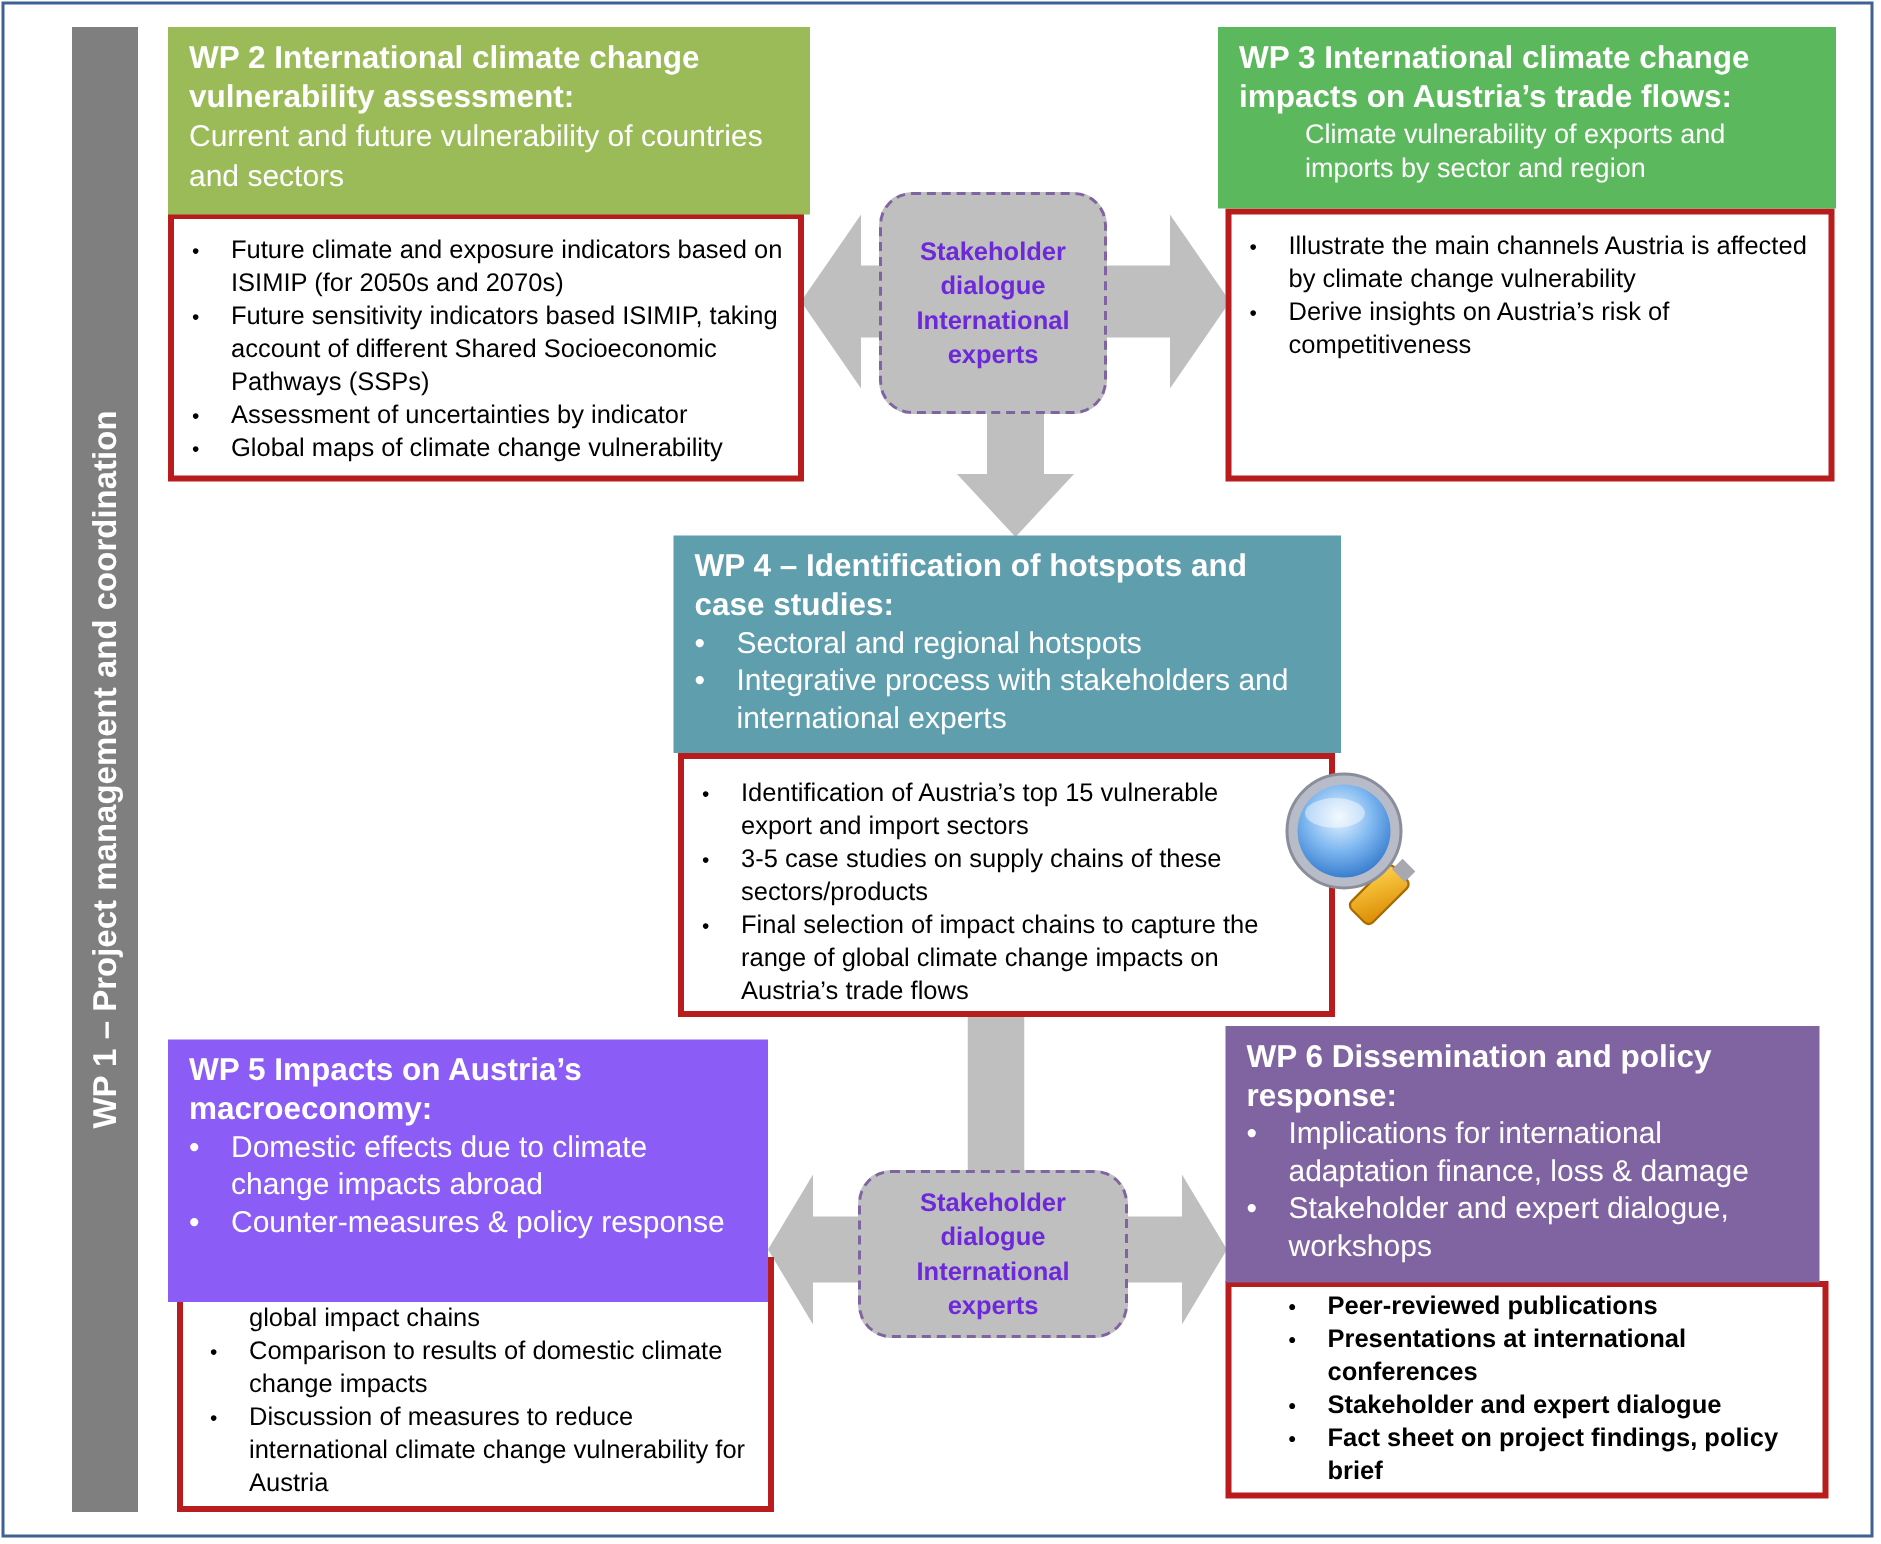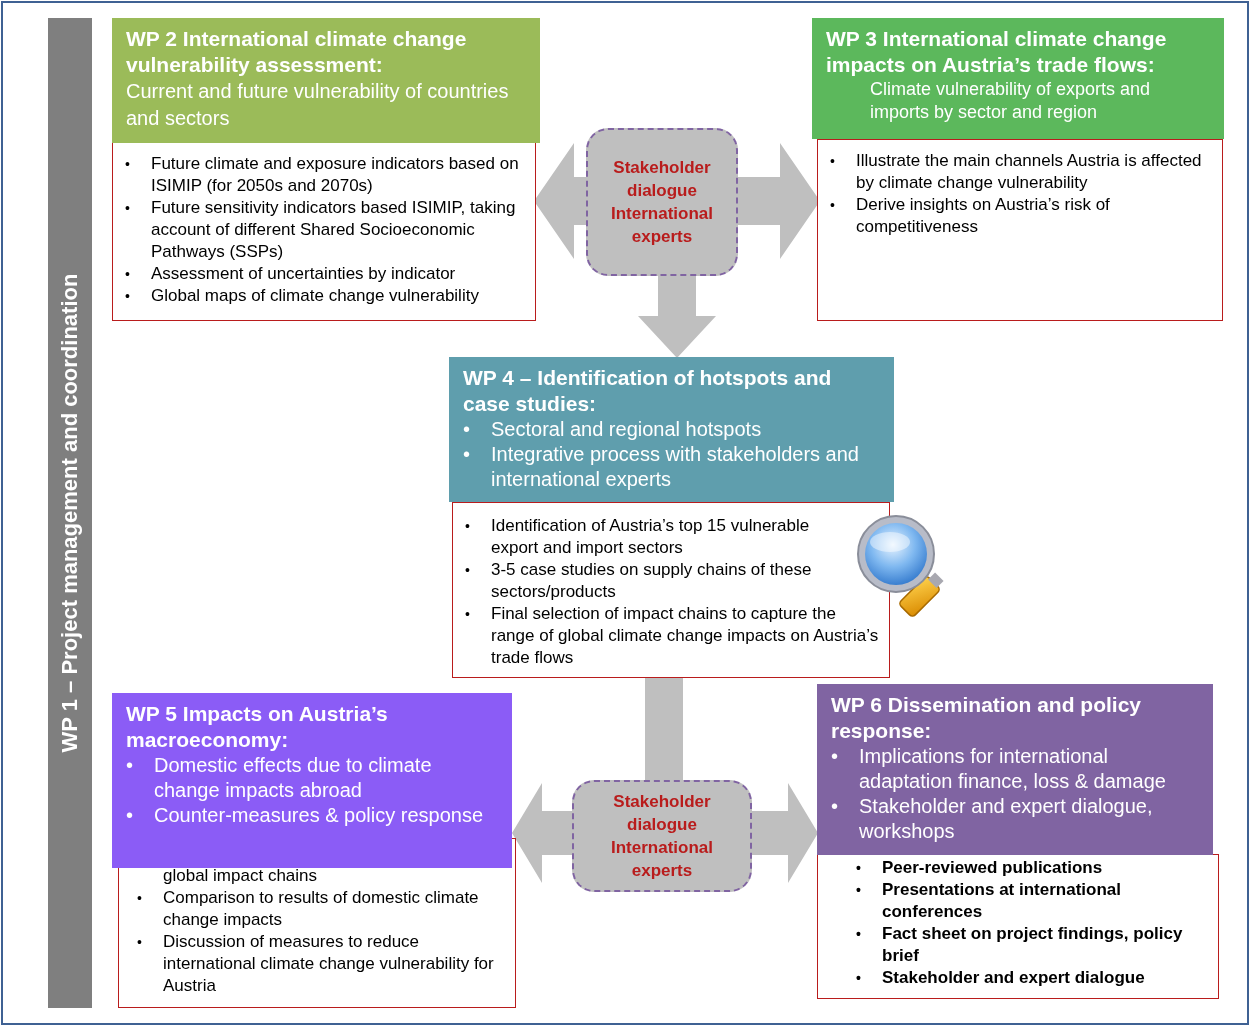--- a/index.html
+++ b/index.html
@@ -26,33 +26,33 @@
     padding: 8px 14px 6px 14px; font-size: 20px; line-height: 25px;
   }
   .head .title { font-weight: bold; font-size: 21px; line-height: 26px; }
   .head ul, .body ul { margin: 0; padding: 0; list-style: none; }
   .head li, .body li { position: relative; }
   .head li { padding-left: 28px; }
   .head li::before, .body li::before {
     content: "\2022"; position: absolute; left: 0; top: 0;
   }
   .body {
-    position: absolute; background: #ffffff; border: 1px solid #b91c1c;
+    position: absolute; background: #ffffff; border: 4px solid #b91c1c;
     box-sizing: border-box; color: #000000;
     font-size: 17px; line-height: 22px; padding: 8px 10px 6px 10px;
   }
   .body li { padding-left: 28px; }
   .body li::before { left: 2px; font-size: 14px; }
 
   .arrow { position: absolute; }
   .stake {
     position: absolute; background: #bfbfbf; border: 2px dashed #8064a2;
     border-radius: 22px; box-sizing: border-box;
     display: flex; align-items: center; justify-content: center;
-    text-align: center; color: #b91c1c; font-weight: bold;
+    text-align: center; color: #6d28d9; font-weight: bold;
     font-size: 17px; line-height: 23px;
   }
   .magnifier { position: absolute; left: 848px; top: 508px; width: 114px; height: 114px; }
 </style>
 </head>
 <body>
 
 <div class="frame"></div>
 
 <div class="wp1">
@@ -162,22 +162,22 @@
     <div>dialogue</div>
     <div>International</div>
     <div>experts</div>
   </div>
 </div>
 
 <div class="body" style="left:817px;top:854px;width:402px;height:145px;padding-top:2px;padding-left:36px;font-weight:bold;">
   <ul>
     <li>Peer-reviewed publications</li>
     <li>Presentations at international conferences</li>
+    <li>Stakeholder and expert dialogue</li>
     <li>Fact sheet on project findings, policy brief</li>
-    <li>Stakeholder and expert dialogue</li>
   </ul>
 </div>
 <div class="head" style="left:817px;top:684px;width:396px;height:171px;background:#8064a2;">
   <div class="title">WP 6 Dissemination and policy response:</div>
   <ul>
     <li>Implications for international adaptation finance, loss &amp; damage</li>
     <li>Stakeholder and expert dialogue, workshops</li>
   </ul>
 </div>
 

